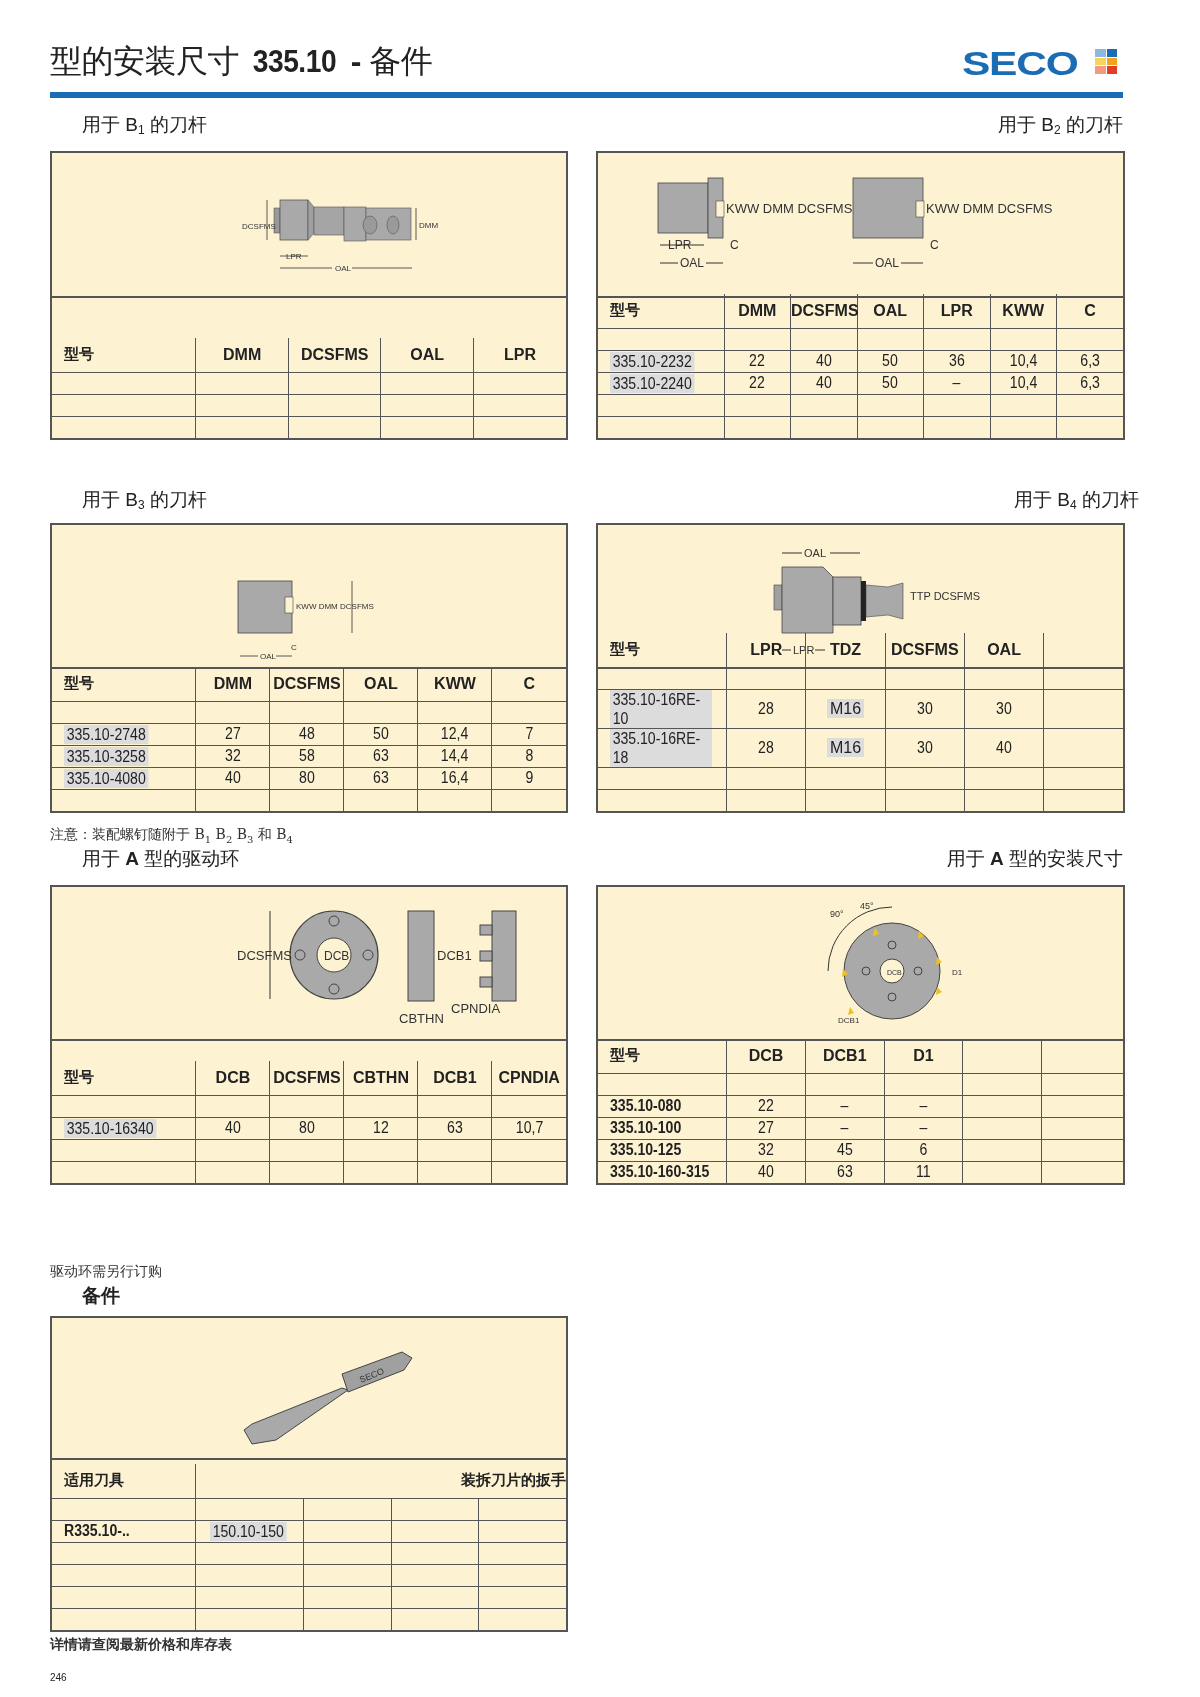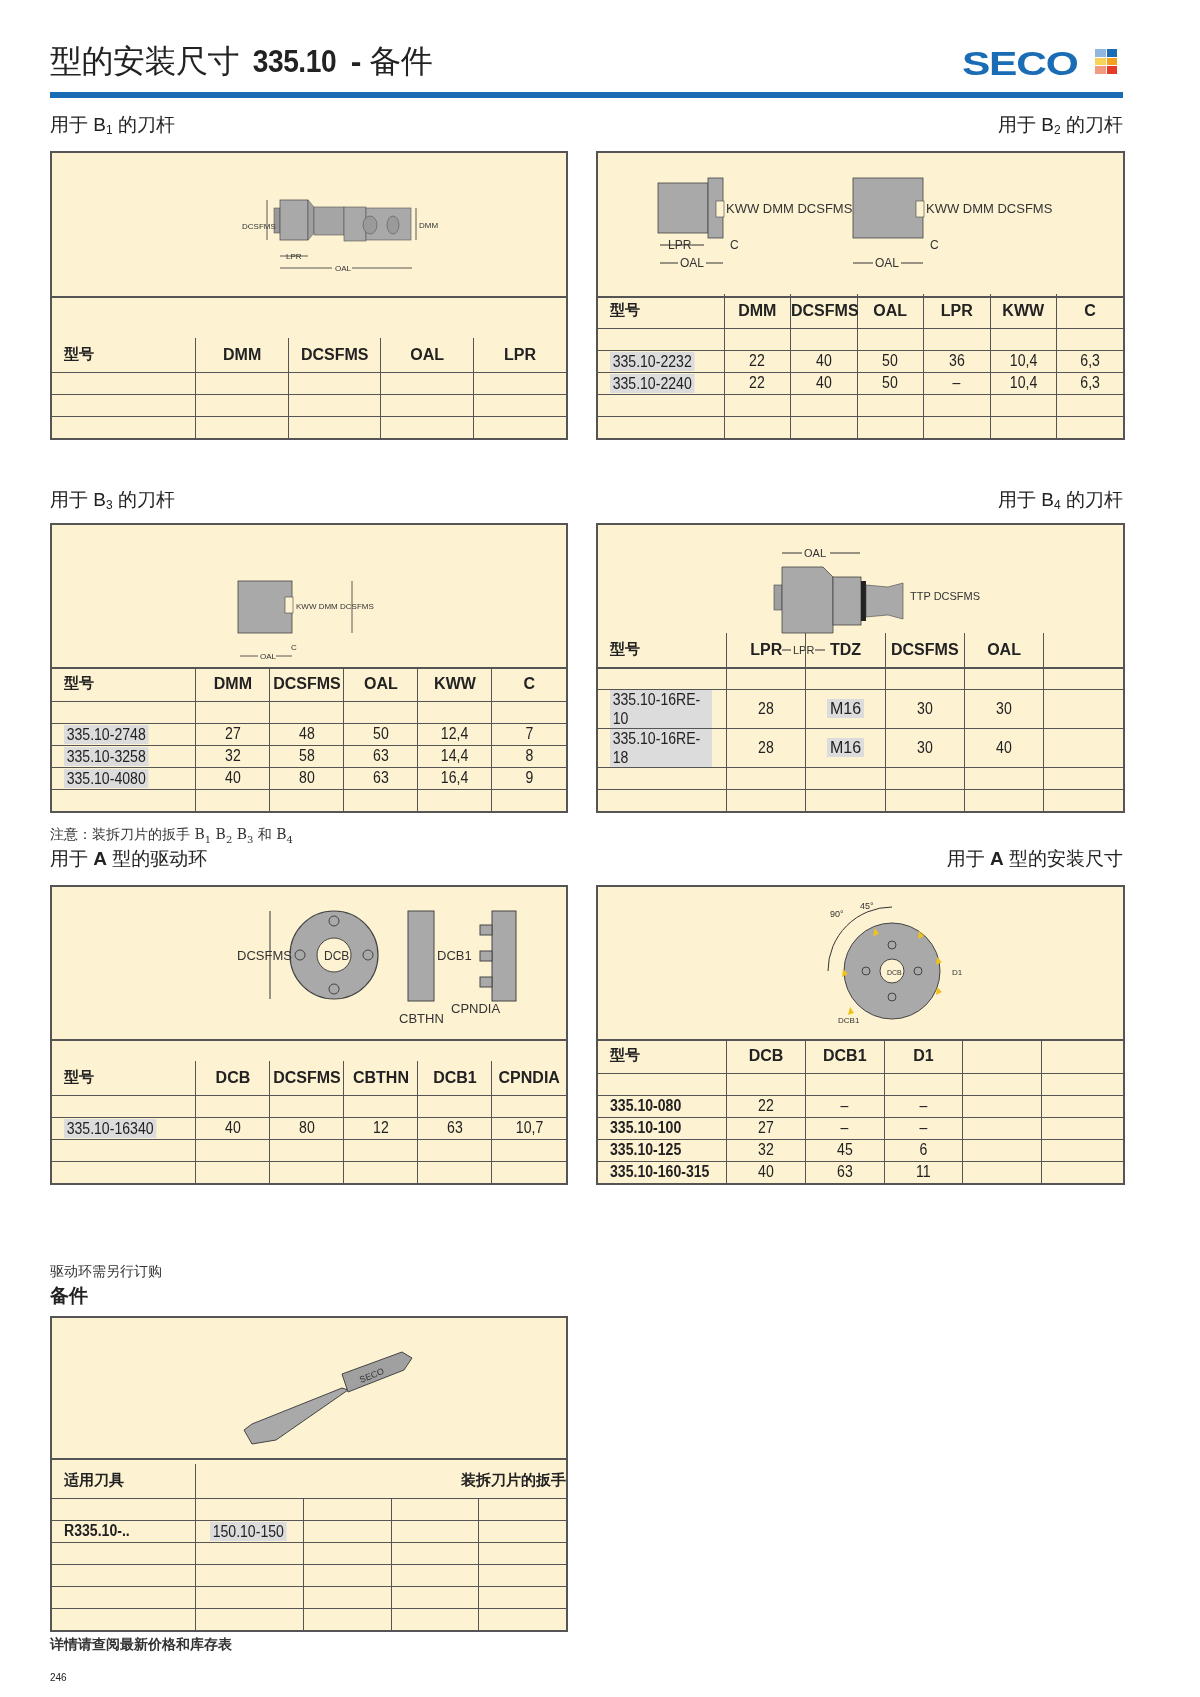--- a/index.html
+++ b/index.html
@@ -4,21 +4,21 @@
 <style>
   * { box-sizing: border-box; margin: 0; padding: 0; }
   body { width: 1200px; height: 1697px; background: #ffffff; position: relative; font-family: "Liberation Sans", "DejaVu Sans", sans-serif; color: #222; overflow: hidden; }
   .page-title { position: absolute; left: 50px; top: 40px; font-size: 32px; font-weight: normal; letter-spacing: -0.5px; color: #222; }
   .page-title b { font-weight: bold; }
   .logo { position: absolute; left: 962px; top: 44px; display: flex; align-items: center; }
   .logo-text { font-family: "Liberation Sans", sans-serif; font-weight: bold; font-size: 34px; color: #1a6cb5; letter-spacing: -1px; font-style: normal; transform: scaleX(1.25); transform-origin: left; }
   .logo-blocks { position: absolute; left: 133px; top: 5px; width: 22px; height: 25px; display: grid; grid-template-columns: 1fr 1fr; grid-template-rows: 1fr 1fr 1fr; gap: 1px; }
   .logo-blocks span { display: block; }
   .rule { position: absolute; left: 50px; top: 92px; width: 1073px; height: 6px; background: #1a6cb5; }
-  .section-label { position: absolute; font-size: 19px; color: #222; white-space: nowrap; }
+  .section-label { position: absolute; font-size: 19px; color: #222; white-space: nowrap; margin-left: 32px; }
   .section-label sub { font-size: 12px; vertical-align: -3px; }
   .section-label b { font-weight: bold; }
   .card { position: absolute; background: #fdf2d2; border: 2px solid #555; }
   .card .figure { position: absolute; left: 0; top: 0; right: 0; border-bottom: 2px solid #555; }
   table.data { position: absolute; left: 0; right: 0; bottom: 0; border-collapse: collapse; width: 100%; table-layout: fixed; }
   table.data td, table.data th { border: 1.5px solid #555; height: 22px; font-size: 16px; text-align: center; color: #222; font-weight: normal; padding: 0; font-family: "Liberation Sans", sans-serif; }
   table.data tr:first-child td, table.data tr:first-child th { border-top: none; }
   table.data tr td:first-child, table.data tr th:first-child { border-left: none; text-align: left; padding-left: 12px; }
   table.data tr td:last-child, table.data tr th:last-child { border-right: none; }
   table.data tr:last-child td { border-bottom: none; }
@@ -284,21 +284,21 @@
           <td></td>
           <td></td>
           <td></td>
           <td></td>
           <td></td>
         </tr>
   </tbody>
     </table>
 </div>
 
-<div class="section-label" style="right:77px; top:487px;">
+<div class="section-label" style="right:61px; top:487px;">
   <span>用于 B</span><sub>4</sub><span> 的刀杆</span>
 </div>
 <div class="card" style="left:596px; top:523px; width:529px; height:290px;">
   <div class="figure" style="height:144px;">
     <svg width="525" height="142" viewBox="0 0 525 142">
       <rect x="176" y="60" width="8" height="25" fill="#a0a0a0" stroke="#444" stroke-width="0.6"></rect>
       <path d="M184 42 L225 42 L235 52 L235 108 L184 108 Z" fill="#a9a9a9" stroke="#444" stroke-width="0.8"></path>
       <rect x="235" y="52" width="28" height="48" fill="#a9a9a9" stroke="#444" stroke-width="0.8"></rect>
       <rect x="263" y="56" width="5" height="40" fill="#222"></rect>
       <path d="M268 60 L290 62 L305 58 L305 94 L290 90 L268 92 Z" fill="#a9a9a9" stroke="#444" stroke-width="0.6"></path>
@@ -367,21 +367,21 @@
           <td></td>
           <td></td>
           <td></td>
           <td></td>
         </tr>
   </tbody>
     </table>
 </div>
 
 <div class="note" style="left:50px; top:826px;">
-  <span>注意：装拆刀片的扳手 B</span><sub>1</sub> B<sub>2</sub> B<sub>3</sub> <span>和 B</span><sub>4</sub>
+  <span>注意：装配螺钉随附于 B</span><sub>1</sub> B<sub>2</sub> B<sub>3</sub> <span>和 B</span><sub>4</sub>
 </div>
 
 <div class="section-label" style="left:50px; top:846px;">
   <span>用于 </span><b>A</b><span> 型的驱动环</span>
 </div>
 <div class="card" style="left:50px; top:885px; width:518px; height:300px;">
   <div class="figure" style="height:154px;">
     <svg width="514" height="152" viewBox="0 0 514 152">
       <circle cx="282" cy="68" r="44" fill="#a9a9a9" stroke="#444" stroke-width="1.2"></circle>
       <circle cx="282" cy="68" r="17" fill="#fdf2d2" stroke="#444"></circle>

